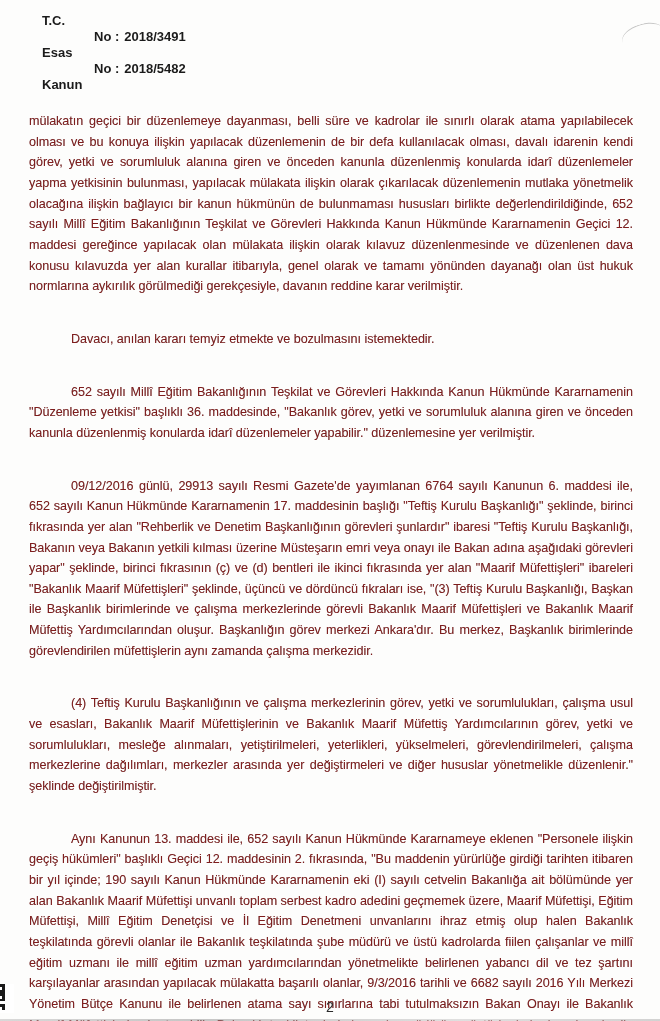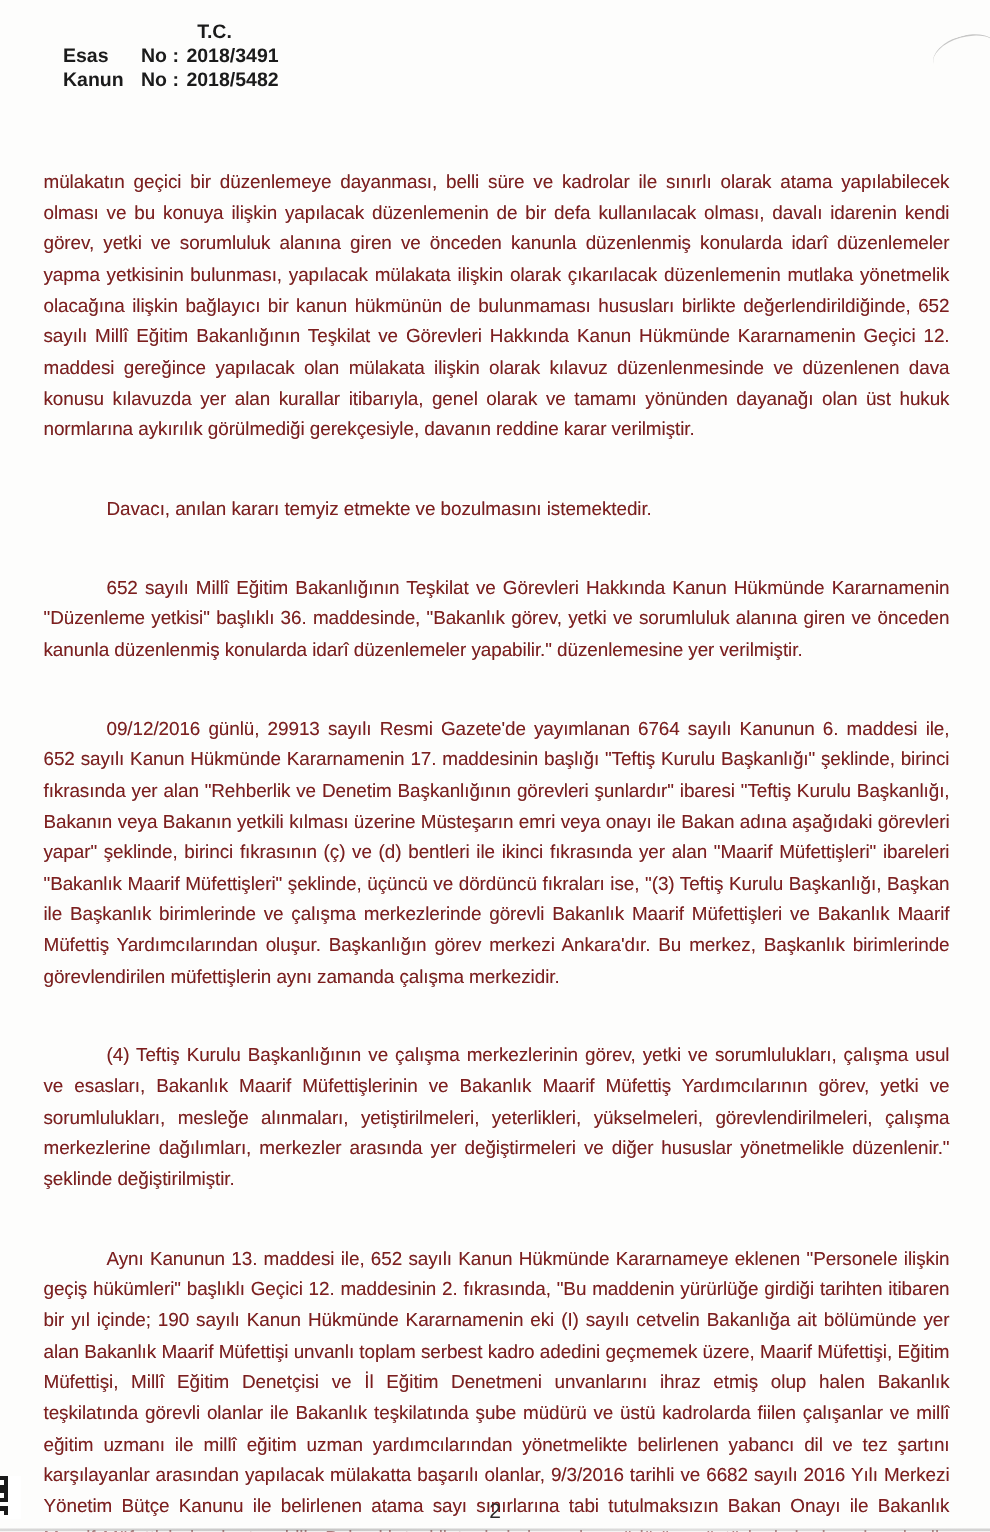--- a/index.html
+++ b/index.html
@@ -12,24 +12,24 @@
     overflow:hidden;
   }
   .page { position:absolute; inset:0; }
 
   
   .doc-header {
     position:absolute; left:42px; top:13px; width:202px;
     font-weight:bold; font-size:13px; line-height:15.9px;
     color:#1b1b1b; white-space:nowrap;
   }
-  .hl-center { text-align:center; }
+  .hl-center { }
   .court-name { letter-spacing:3.6px; }
   .case-row { display:flex; }
-  .case-label { width:52px; }
+  .case-label { width:52px;margin-top:16px; }
   .case-no { margin-right:5px; }
   .case-value { font-weight:bold;text-align:center; }
 
   
   .doc-body {
     position:absolute; left:29px; top:111px; width:604px;
     font-size:12.6px; line-height:20.65px; letter-spacing:-0.05px;
     text-align:justify; color:#7f1d1d;
     text-shadow:0 0 .3px rgba(20,20,20,.35);
   }

